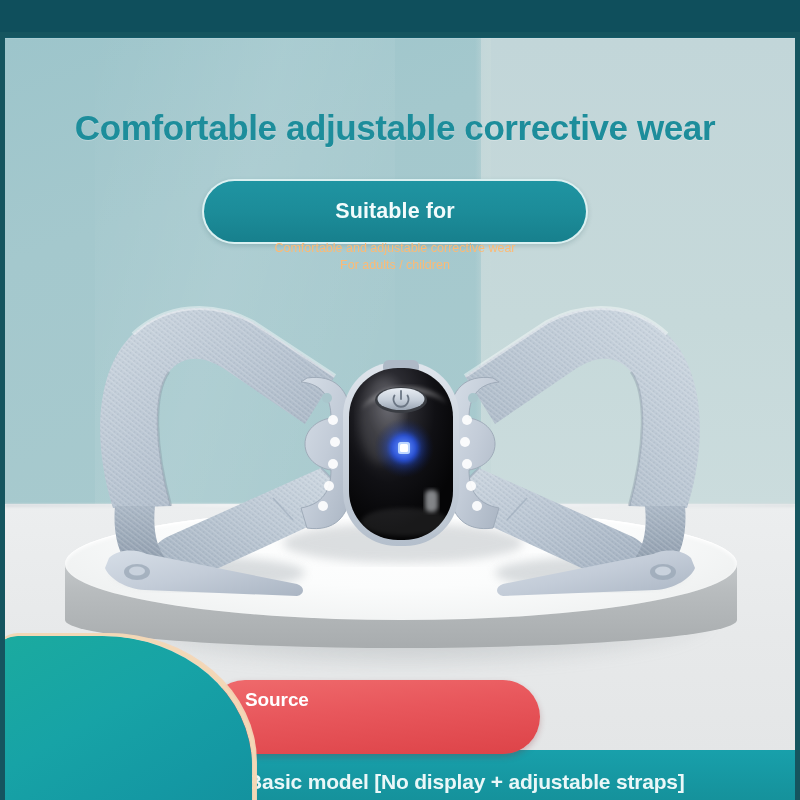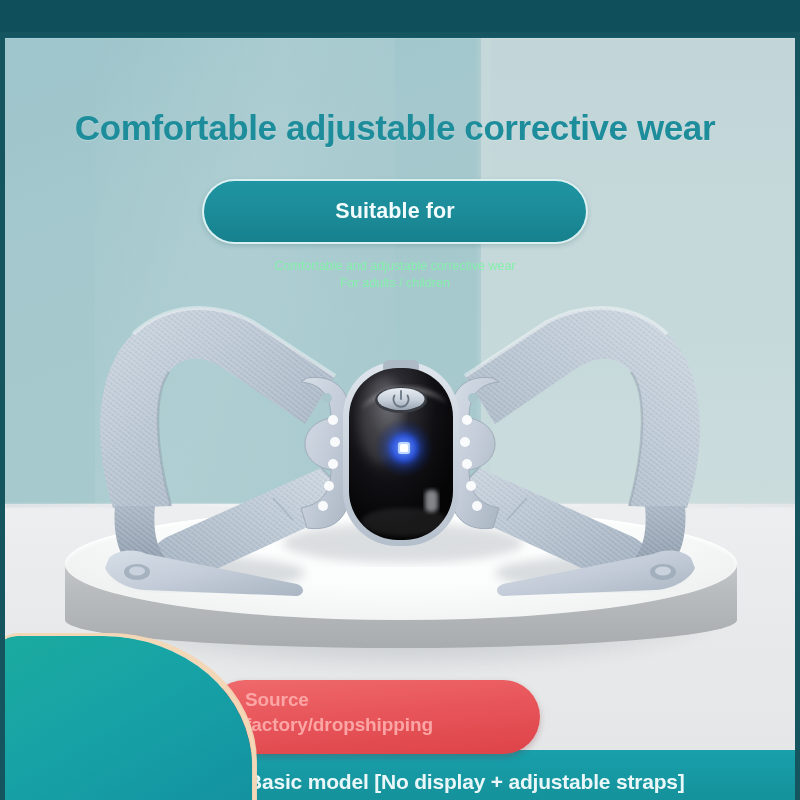--- a/index.html
+++ b/index.html
@@ -84,22 +84,22 @@
     border:2.5px solid rgba(236,248,249,.92);
     box-sizing:border-box;
     display:flex;flex-direction:row;align-items:center;justify-content:center;
     box-shadow:0 2px 5px rgba(20,70,80,.18);
   }
   .badge-line{
     color:#f2fbfc;font-weight:700;font-size:21.5px;line-height:25px;
     letter-spacing:.1px;text-align:center;white-space:nowrap;
   }
   .sub{
-    position:absolute;left:0;top:226px;width:790px;text-align:center;
-    color:#86efac;font-size:12.5px;line-height:17px;font-weight:400;
+    position:absolute;left:0;top:208px;width:790px;text-align:center;
+    color:#fdba74;font-size:12.5px;line-height:17px;font-weight:400;
   }
 
   
   .teal-bar{
     position:absolute;left:0;top:718px;width:800px;height:82px;
     background:linear-gradient(180deg,#18a0ab 0%,#16959f 45%,#138a93 100%);
   }
   .teal-bar-text{
     position:absolute;left:247px;top:738px;width:540px;
     color:#eaf7f8;font-size:21px;font-weight:700;letter-spacing:-.2px;
@@ -107,21 +107,21 @@
   }
 
   .red-pill{
     position:absolute;left:208px;top:648px;width:332px;height:74px;
     border-radius:37px;
     background:linear-gradient(175deg,#ef6a6c 0%,#e8575c 42%,#dd4348 100%);
     box-shadow:0 3px 6px rgba(130,40,45,.28);
   }
   .red-pill-text{
     position:absolute;left:245px;top:655px;width:300px;
-    color:#fca5a5;font-size:19px;font-weight:700;line-height:25px;
+    color:#ffffff;font-size:19px;font-weight:700;line-height:25px;
     letter-spacing:-.1px;
   }
 
   .blob{
     position:absolute;left:-6px;top:604px;width:258px;height:200px;
     background:linear-gradient(150deg,#1bab9f 0%,#17a3a6 40%,#1498a3 72%,#138f9c 100%);
     border-top-right-radius:150px 130px;
     border-top-left-radius:22px;
     box-shadow:6px -4px 0 -1px rgba(244,214,183,.95);
   }
@@ -359,21 +359,20 @@
     <div>Comfortable and adjustable corrective wear</div>
     <div>For adults / children</div>
   </div>
 
   <div class="teal-bar"></div>
   <div class="teal-bar-text">Basic model [No display + adjustable straps]</div>
 
   <div class="red-pill"></div>
   <div class="red-pill-text">
     <div>Source</div>
-    <div>factory/dropshipping</div>
   </div>
 
   <div class="blob"></div>
   <div class="blob-edge"></div>
 
   <div class="frame"></div>
   <div class="frame-inner"></div>
 </div>
 
 </body></html>

